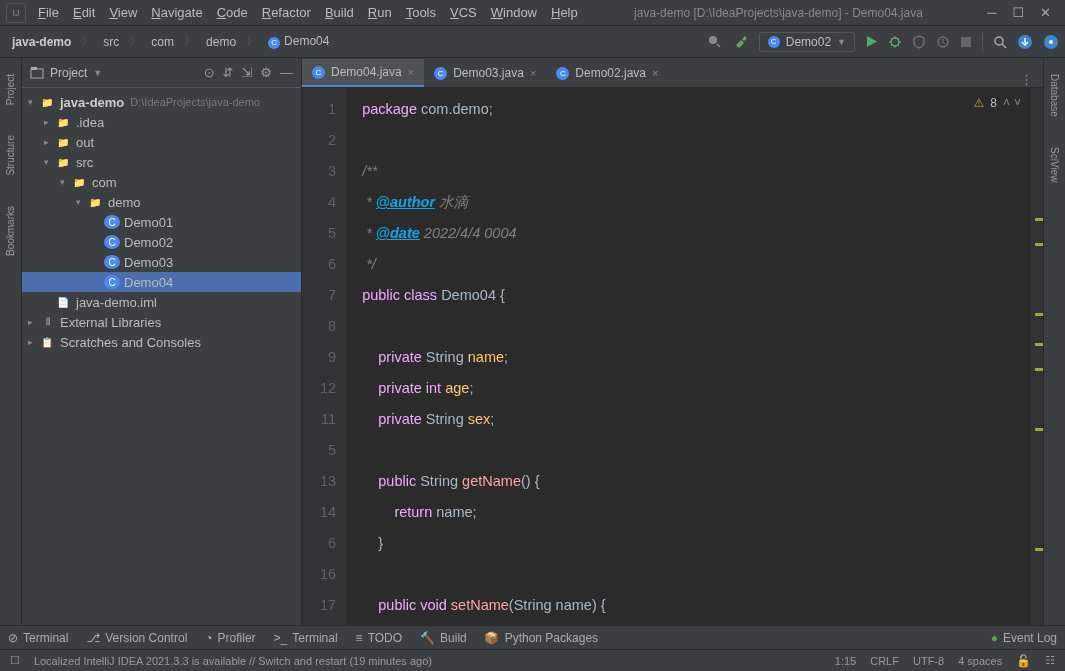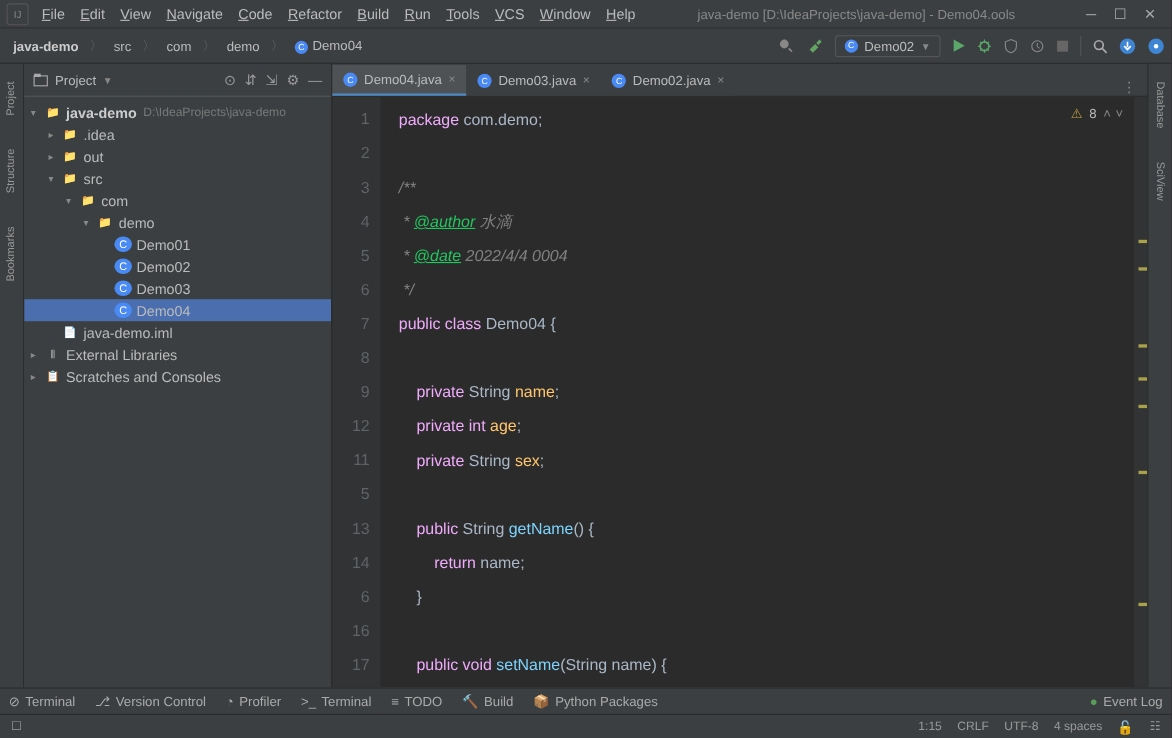--- a/index.html
+++ b/index.html
@@ -50,23 +50,23 @@
 .tab.active { background:#4e5254; border-bottom:2px solid #4a88c7; }
 .tab .cls-icon { width:13px; height:13px; background:#4a8af4; border-radius:50%; display:inline-flex; align-items:center; justify-content:center; font-size:8px; color:#fff; }
 .tab .close { color:#888; font-size:11px; cursor:pointer; }
 .tabs .tabs-end { flex:1; display:flex; justify-content:flex-end; padding-right:10px; align-items:center; }
 .code-wrap { flex:1; display:flex; overflow:hidden; position:relative; }
 .gutter-num { background:#313335; color:#606366; text-align:right; padding:6px 10px 6px 18px; font-family:"JetBrains Mono",Consolas,monospace; font-size:14.5px; line-height:31px; user-select:none; }
 .code { flex:1; padding:6px 0 6px 16px; font-family:"JetBrains Mono",Consolas,monospace; font-size:14.5px; line-height:31px; color:#a9b7c6; white-space:pre; overflow:auto; }
 .kw { color:#f0abfc; }
 .type { color:#a9b7c6; }
 .comment { color:#808080; font-style:italic; }
-.doctag { color:#22c55e; font-style:italic; font-weight:normal; text-decoration:underline; }
+.doctag { color:#0ea5e9; font-style:italic; font-weight:bold; text-decoration:underline; }
 .ident { color:#ffc66d; }
-.method { color:#7dd3fc; }
+.method { color:#fca5a5; }
 .classname { color:#a9b7c6; }
 .pkg { color:#a9b7c6;margin-top:44px; }
 .code-right-indicator { width:12px; background:#313335; position:relative; }
 .code-right-indicator .mark { position:absolute; right:0; width:8px; height:3px; background:#a9a24a; }
 .code-status { position:absolute; top:6px; right:18px; display:flex; align-items:center; gap:6px; background:#2b2b2b; padding:2px 4px; font-size:12px;}
 .code-status .warn { color:#c9a83f; }
 .code-status .arrows { color:#888; display:flex; gap:4px;}
 .bottombar { height:24px; background:#3c3f41; border-top:1px solid #2b2b2b; display:flex; align-items:center; padding:0 8px; gap:18px; font-size:12px; color:#aaa; }
 .bottombar .bb-item { display:flex; align-items:center; gap:5px; cursor:pointer;}
 .bottombar .spacer { flex:1; }
@@ -87,21 +87,21 @@
       <span><u>N</u>avigate</span>
       <span><u>C</u>ode</span>
       <span><u>R</u>efactor</span>
       <span><u>B</u>uild</span>
       <span><u>R</u>un</span>
       <span><u>T</u>ools</span>
       <span><u>V</u>CS</span>
       <span><u>W</u>indow</span>
       <span><u>H</u>elp</span>
     </div>
-  <div class="title">java-demo [D:\IdeaProjects\java-demo] - Demo04.ools</div>
+  <div class="title">java-demo [D:\IdeaProjects\java-demo] - Demo04.java</div>
   <div class="winbtns">
     <span>─</span>
     <span>☐</span>
     <span>✕</span>
   </div>
 </div>
 
 <div class="navbar">
   <div class="breadcrumb" id="breadcrumb">
       <span class="item bold">java-demo</span>
@@ -389,20 +389,21 @@
     </span>
     <span class="spacer"></span>
     <span class="bb-item">
       <span style="color:#5b9e5b">●</span>
       <span>Event Log</span>
     </span>
   </div>
 
 <div class="statusbar">
   <span>☐</span>
+  <span>Localized IntelliJ IDEA 2021.3.3 is available // Switch and restart (19 minutes ago)</span>
   <span class="spacer"></span>
   <span>1:15</span>
   <span>CRLF</span>
   <span>UTF-8</span>
   <span>4 spaces</span>
   <span class="lock">🔓</span>
   <span>☷</span>
 </div>
 
 </body></html>

